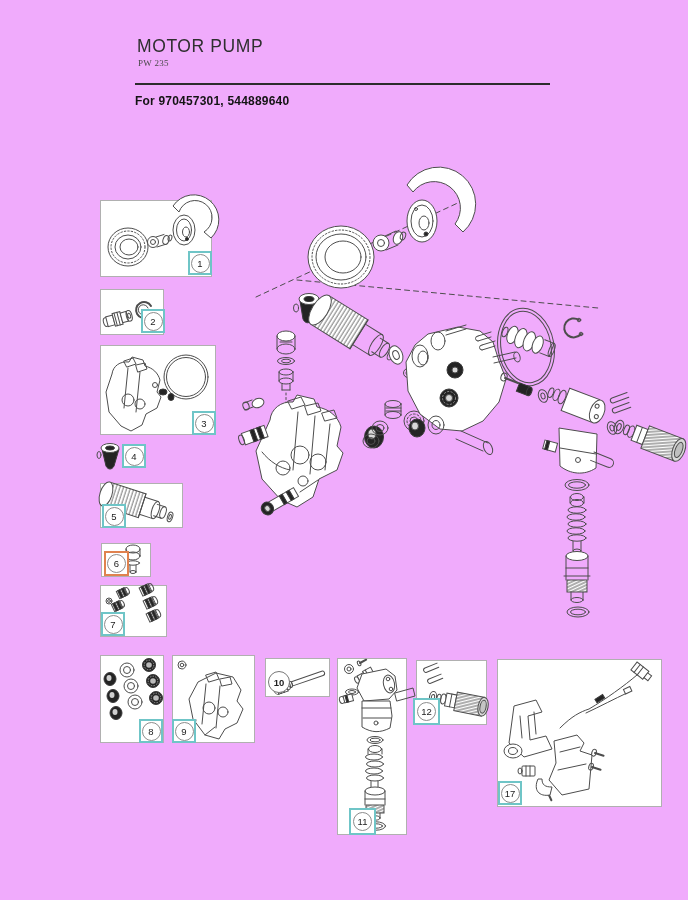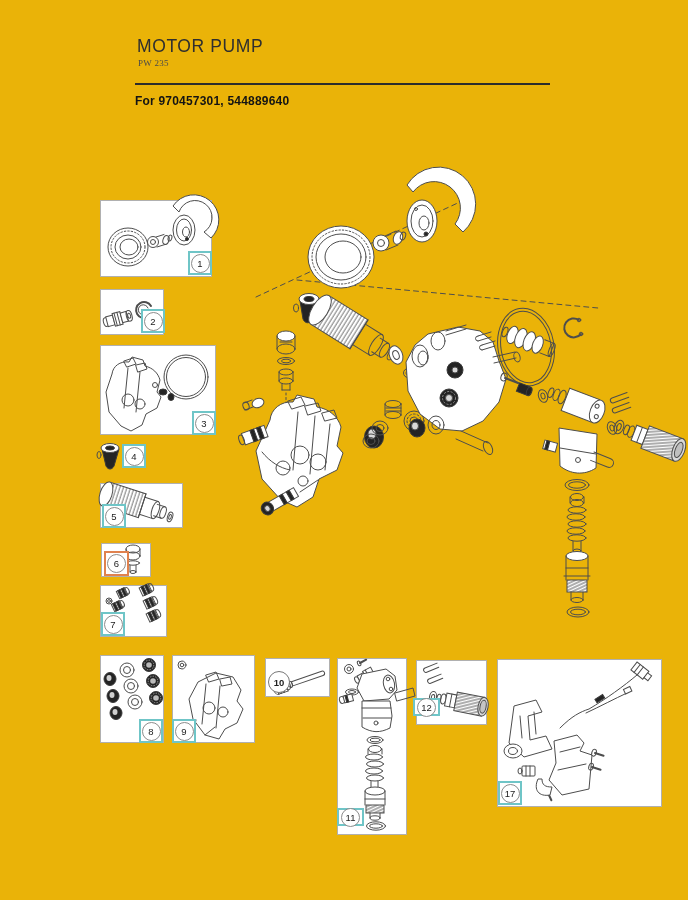--- a/index.html
+++ b/index.html
@@ -1,27 +1,27 @@
 <!DOCTYPE html>
 <html><head>
 <meta charset="utf-8">
 <style>
   html,body{margin:0;padding:0;background:#ffffff;}
   body{width:688px;height:900px;position:relative;font-family:"Liberation Sans",sans-serif;overflow:hidden;}
-  .page{position:absolute;inset:0;background:#eab308;}
+  .page{position:absolute;inset:0;background:#f0abfc;}
   .title{position:absolute;left:137px;top:36px;font-size:17.5px;color:#2f2f2f;letter-spacing:.6px;}
   .subtitle{position:absolute;left:138px;top:58px;font-size:9px;color:#4a4a4a;letter-spacing:.3px;font-family:Liberation Serif, serif;}
   .rule{position:absolute;left:135px;top:83px;width:415px;height:2px;background:#2c2c2c;}
   .applies{position:absolute;left:135px;top:94px;font-size:12px;font-weight:bold;color:#141414;letter-spacing:.2px;}
   .part-box{position:absolute;border:1px solid #b0b0b0;background:#fff;box-sizing:border-box;z-index:1;}
   svg.art{position:absolute;left:0;top:0;z-index:2;pointer-events:none;}
   .badge{position:absolute;width:24px;height:24px;border:2px solid #6fc5c7;background:#fff;box-sizing:border-box;display:flex;align-items:center;justify-content:center;z-index:3;cursor:pointer;}
   .badge .circ{width:17px;height:17px;border:1px solid #8c8c8c;border-radius:50%;display:flex;align-items:center;justify-content:center;font-size:9.5px;color:#222;background:#fff;}
   .badge.orange{border-color:#e0824f;width:25px;height:25px;}
-  .badge.big{width:27px;height:18px;}
+  .badge.big{width:27px;height:27px;}
   .badge.plain{border:none;background:transparent;width:22px;height:22px;font-weight:bold;}
   .badge.plain .circ{width:20px;height:20px;border-color:#777;}
   
   .s{stroke:#4d4d4d;fill:none;stroke-width:1;stroke-linecap:round;stroke-linejoin:round;}
   .s2{stroke:#4d4d4d;fill:none;stroke-width:2;stroke-linecap:round;}
   .f{fill:#ffffff;stroke:#4d4d4d;stroke-width:1;}
   .d{fill:#242424;stroke:#3a3a3a;stroke-width:1;}
   .g{fill:#d8d8d8;stroke:#4d4d4d;stroke-width:1;}
   .dash{stroke-dasharray:5 4;}
 </style>
@@ -556,21 +556,21 @@
     </div>
   <div class="badge" style="left:139px;top:719px">
       <span class="circ">8</span>
     </div>
   <div class="badge" style="left:172px;top:719px">
       <span class="circ">9</span>
     </div>
   <div class="badge plain" style="left:268px;top:671px">
       <span class="circ">10</span>
     </div>
-  <div class="badge big" style="left:337px;top:808px">
+  <div class="badge big" style="left:349px;top:808px">
       <span class="circ">11</span>
     </div>
   <div class="badge big" style="left:413px;top:698px">
       <span class="circ">12</span>
     </div>
   <div class="badge" style="left:498px;top:781px">
       <span class="circ">17</span>
     </div>
 
 </div>

